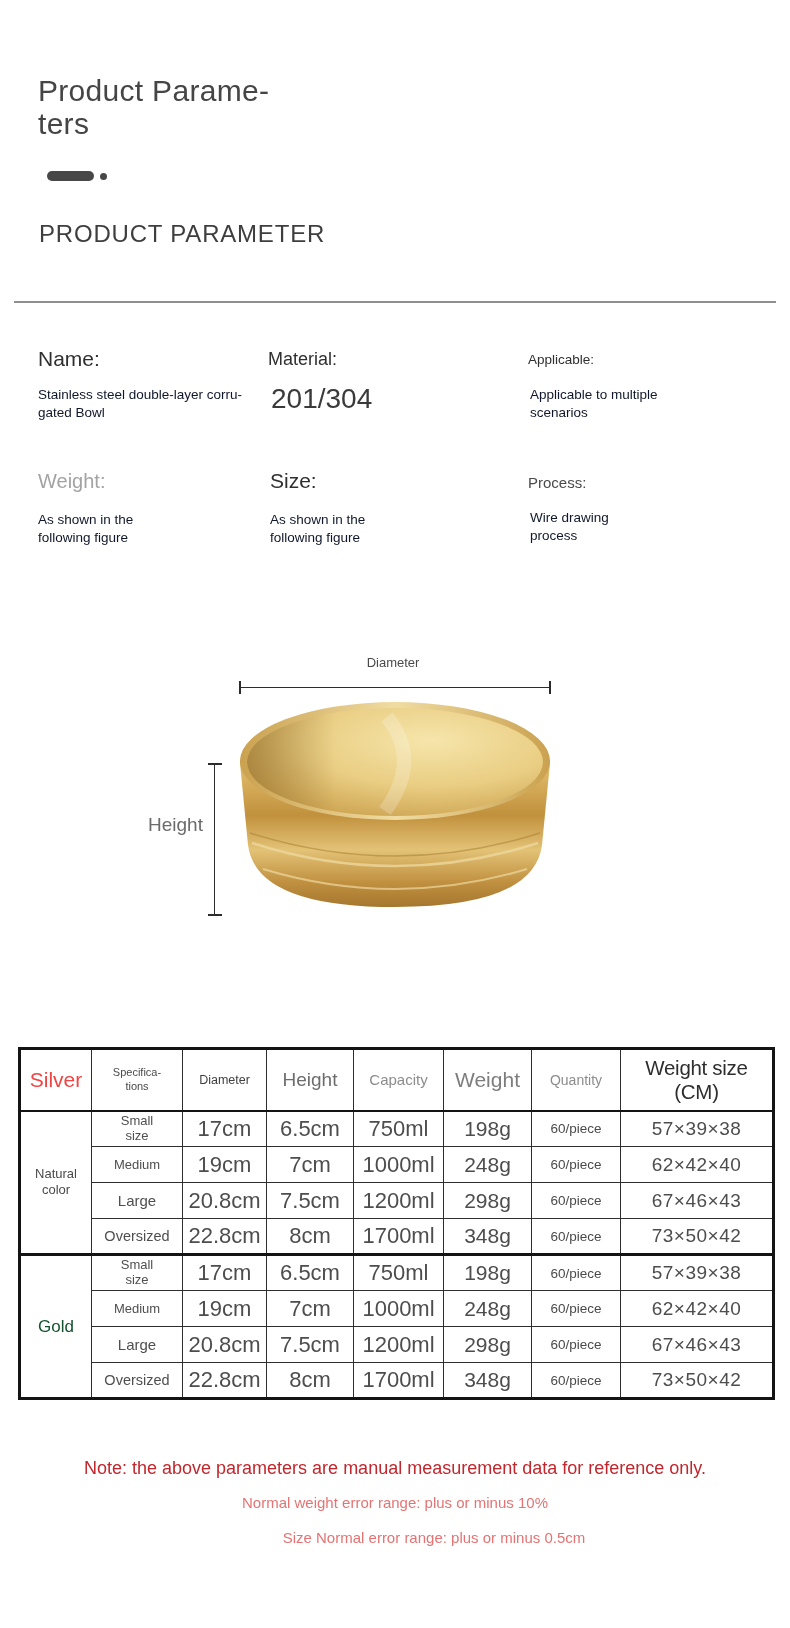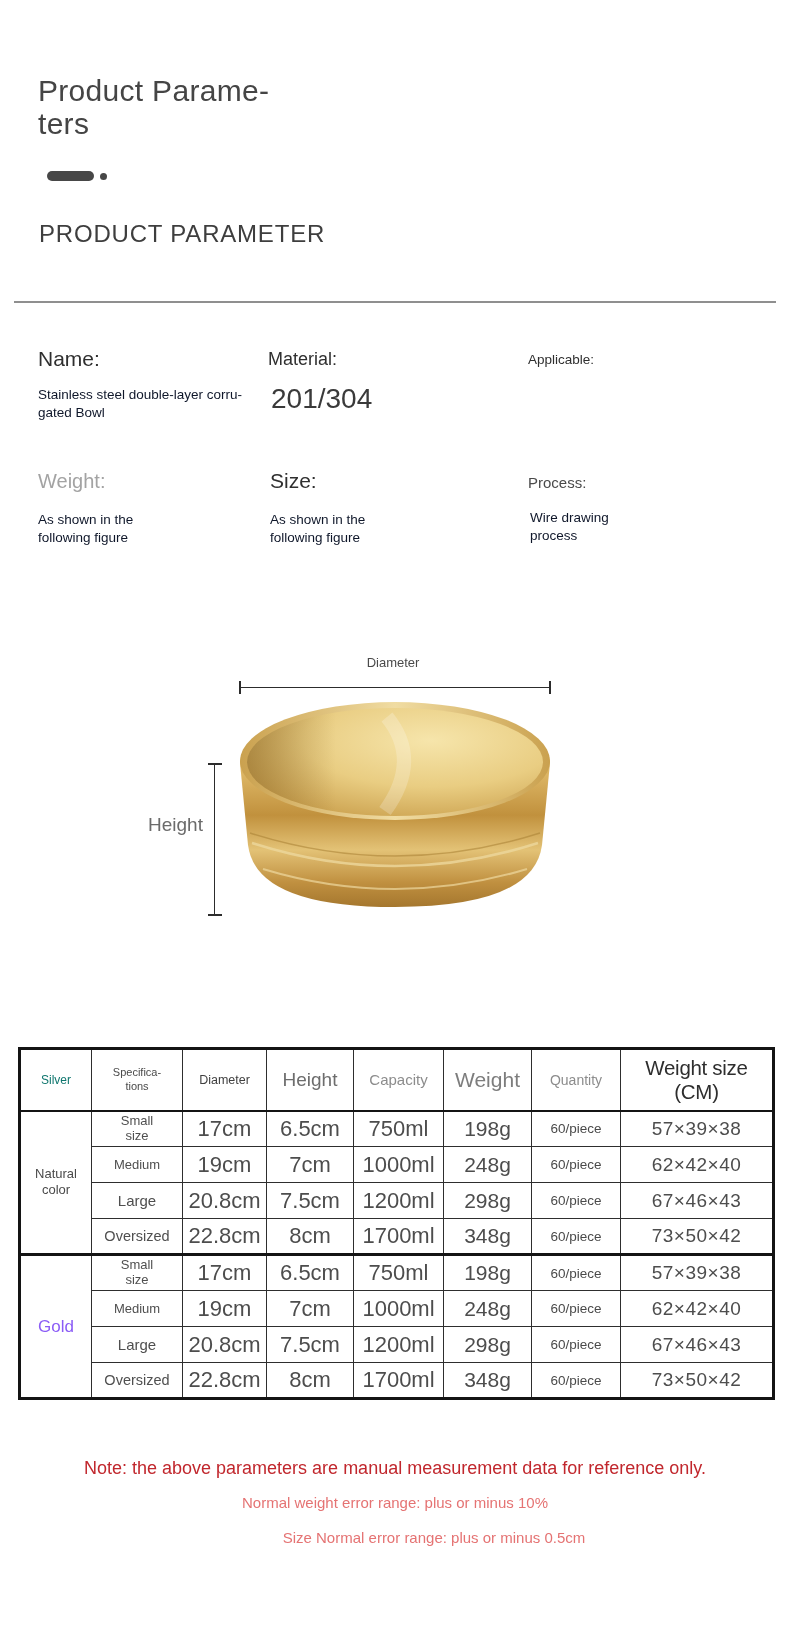--- a/index.html
+++ b/index.html
@@ -46,33 +46,33 @@
   
   table.spec{border-collapse:collapse;table-layout:fixed;width:754px;background:#fff;}
   .tbl-wrap{left:18px;top:1047px;}
   table.spec, table.spec tr, table.spec td, table.spec th{box-sizing:border-box;}
   table.spec td, table.spec th{border:1.5px solid #2e2e2e;text-align:center;vertical-align:middle;padding:0 2px;overflow:hidden;}
   table.spec{border:3px solid #141414;}
   table.spec thead th{height:62px;border-bottom:2.5px solid #141414;font-weight:400;}
   table.spec tbody td{height:36px;}
   tr.group-start td{border-top:3px solid #141414;}
 
-  .h-silver{font-size:12px;color:#0f766e;}
+  .h-silver{font-size:21px;color:#ef4444;}
   .h-specs{font-size:11px;color:#4a4a4a;}
   .h-specs span{display:inline-block;max-width:64px;line-height:1.25;}
   .h-dia{font-size:12.5px;color:#3f3f3f;}
   .h-hgt{font-size:19px;color:#6d6d6d;}
   .h-cap{font-size:15px;color:#8c8c8c;margin-top:12px;}
   .h-wgt{font-size:21px;color:#7d7d7d;}
   .h-qty{font-size:14px;color:#8c8c8c;}
   .h-carton{font-size:20.5px;color:#2e2e2e;letter-spacing:-.3px;}
 
   .c-color{font-size:13px;color:#4a4a4a;}
   .c-color span{display:inline-block;max-width:54px;line-height:1.25;}
-  .c-color.gold{font-size:17px;color:#8b5cf6;}
+  .c-color.gold{font-size:17px;color:#14532d;}
   .c-color.gold span{max-width:60px;}
   .c-spec{font-size:13px;color:#4f4f4f;}
   .c-spec span{display:inline-block;line-height:1.15;}
   .r-small .c-spec span{max-width:46px;}
   .r-large .c-spec{font-size:15px;}
   .r-over .c-spec{font-size:14.5px;}
   .c-big{font-size:22px;color:#4d4d4d;}
   .c-wgt{font-size:21px;color:#4d4d4d;}
   .c-qty{font-size:13.5px;color:#4a4a4a;}
   .c-carton{font-size:19px;color:#4d4d4d;letter-spacing:.5px;}
@@ -95,20 +95,21 @@
   <div class="abs divider-bar"></div>
   <div class="abs divider-dot"></div>
   <div class="abs subtitle">PRODUCT PARAMETER</div>
   <div class="abs rule"></div>
 
   <div class="abs p-label lbl-name">Name:</div>
   <div class="abs p-value val-name">Stainless steel double-layer corru-gated Bowl</div>
   <div class="abs p-label lbl-material">Material:</div>
   <div class="abs val-material">201/304</div>
   <div class="abs p-label lbl-applicable">Applicable:</div>
+  <div class="abs p-value val-applicable">Applicable to multiple scenarios</div>
   <div class="abs p-label lbl-weight">Weight:</div>
   <div class="abs p-value val-weight">As shown in the following figure</div>
   <div class="abs p-label lbl-size">Size:</div>
   <div class="abs p-value val-size">As shown in the following figure</div>
   <div class="abs p-label lbl-process">Process:</div>
   <div class="abs p-value val-process">Wire drawing process</div>
 
   <div class="abs dia-label">Diameter</div>
   <div class="abs dia-line"></div>
   <div class="abs h-label">Height</div>

